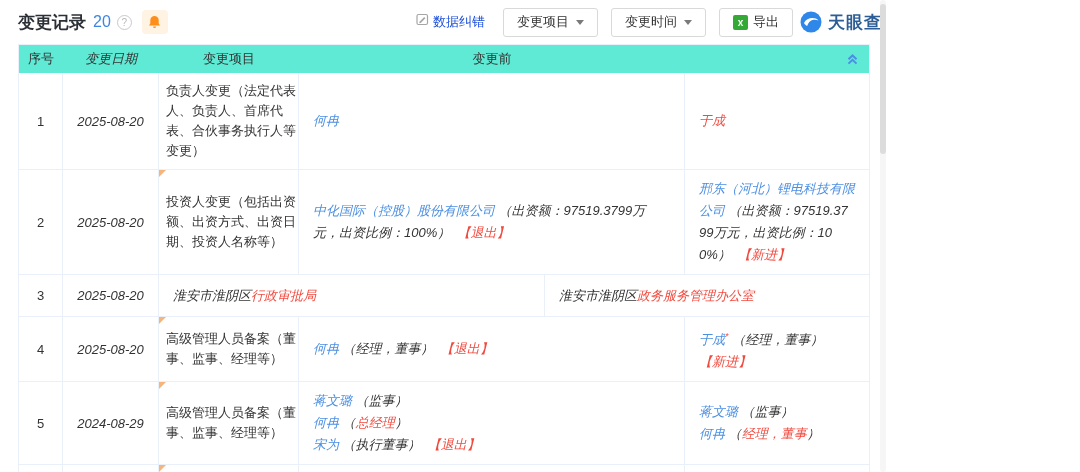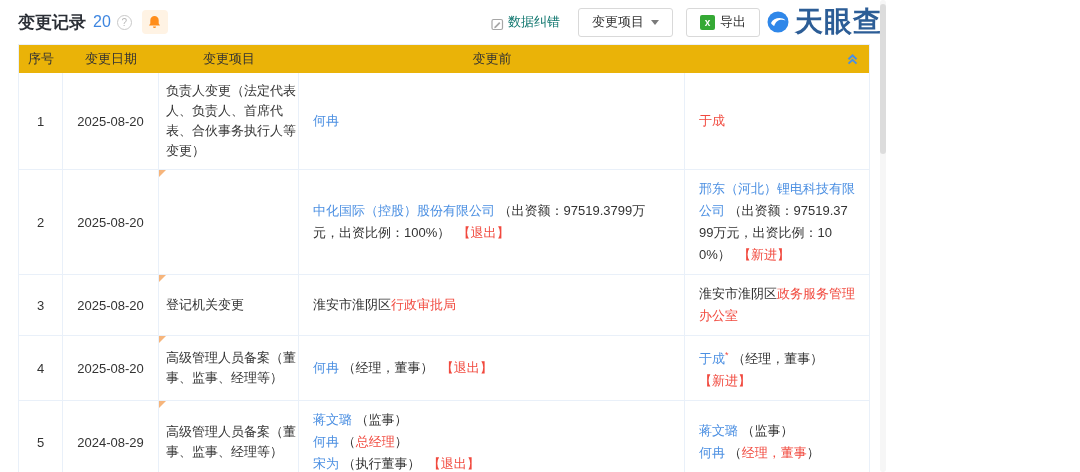--- a/index.html
+++ b/index.html
@@ -10,49 +10,49 @@
   
   .topbar { height:44px; display:flex; align-items:center; padding:0 6px 0 18px; }
   .tb-title { font-size:17px; font-weight:bold; color:#2b2f36; }
   .tb-count { font-size:16px; font-weight:normal; color:#3e86e0; margin-left:7px; }
   .help-dot { width:15px; height:15px; border:1px solid #c9c9c9; border-radius:50%;
               color:#b9b9b9; font-size:10px; line-height:13px; text-align:center;
               margin-left:6px; cursor:pointer; }
   .bell-btn { width:26px; height:24px; background:#fff3e4; border-radius:4px;
               display:flex; align-items:center; justify-content:center; margin-left:10px; cursor:pointer; }
   .tb-right { margin-left:auto; display:flex; align-items:center; }
-  .correct { display:flex; align-items:flex-end; color:#0f766e; font-size:13px; cursor:pointer; margin-right:18px;padding-left:47px; }
+  .correct { display:flex; align-items:flex-start; color:#1d4ed8; font-size:13px; cursor:pointer; margin-right:18px;padding-left:47px; }
   .correct svg { margin-right:4px; }
   .tb-btn { height:29px; border:1px solid #d9d9d9; border-radius:3px; background:#fff;
             font-size:13px; color:#333; display:flex; align-items:center;
             padding:0 13px; margin-right:13px; cursor:pointer; }
   .caret { width:0; height:0; border-left:4px solid transparent; border-right:4px solid transparent;
            border-top:5px solid #7a7a7a; margin-left:7px; }
   .xls { width:15px; height:15px; border-radius:2px; background:#35a935; color:#fff;
          font-size:10px; font-weight:bold; line-height:15px; text-align:center; margin-right:5px; }
   .brand { display:flex; align-items:center; margin-left:6px; cursor:pointer; }
-  .brand-text { font-size:28px; font-weight:bold; color:#2b5globalsa; }
+  .brand-text { font-size:17px; font-weight:bold; color:#2b5globalsa; }
   .brand-text { color:#2c5d96; letter-spacing:1px; margin-left:5px; }
 
   
   .table { margin:0 18px; border:1px solid #e9f0f9; border-bottom:none; font-size:13px; }
-  .thead { display:flex; background:#eab308; height:28px; position:relative; }
+  .thead { display:flex; background:#5eead4; height:28px; position:relative; }
   .thead .th { display:flex; align-items:center; justify-content:center; color:#333; }
   .trow { display:flex; border-top:1px solid #e9f0f9; background:#fff; }
   .trow:first-child { border-top:none; }
   .col-no   { width:44px;  flex:none; }
-  .col-date { width:96px;  flex:none; }
+  .col-date { width:96px;  flex:none;font-style:italic; }
   .col-item { width:140px; flex:none; }
   .col-before { width:386px; flex:none; }
   .col-after  { flex:1; }
   .cell { border-right:1px solid #e9f0f9; display:flex; flex-direction:column; justify-content:center; }
   .cell:last-child { border-right:none; }
   .c-center { align-items:center; text-align:center; }
   .c-item { position:relative; padding:8px 2px 8px 7px; line-height:20px; color:#333; }
-  .c-txt  { padding:8px 14px; line-height:22px; }
+  .c-txt  { padding:8px 14px; line-height:22px;font-style:italic; }
   .line { white-space:pre-wrap; word-break:break-all; }
   .seg-link { color:#4b8fe2; cursor:pointer; }
   .seg-red  { color:#f1493e; }
   .seg-sup  { color:#f1493e; font-size:9px; vertical-align:super; }
   .corner { position:absolute; left:0; top:0; width:0; height:0;
             border-top:7px solid #f6b57c; border-right:7px solid transparent; }
   
   .trow:nth-child(1){ min-height:90px; }
   .trow:nth-child(2){ min-height:68px; }
   .trow:nth-child(3){ min-height:42px; }
@@ -89,20 +89,24 @@
           <path d="M3.5 8.8 L8.2 4.1 L9.4 5.3 L4.7 10 L3.3 10.2 Z" fill="#a6a6a6"></path>
         </svg>
         <span>数据纠错</span>
       </span>
 
       <span class="tb-btn">
         <span>变更项目</span>
         <span class="caret"></span>
       </span>
 
+      <span class="tb-btn">
+        <span>变更时间</span>
+        <span class="caret"></span>
+      </span>
 
       <span class="tb-btn" style="margin-right:0;">
         <span class="xls">x</span>
         <span>导出</span>
       </span>
 
       <span class="brand">
         <svg width="24" height="24" viewBox="0 0 24 24">
           <circle cx="12" cy="12" r="10.5" fill="#2f87e9"></circle>
           <path d="M5 13 C7.5 7.5 16 6.5 19.5 10.5 C15 8.8 10 10 8.2 16 C7 15.4 5.6 14.4 5 13 Z" fill="#fff"></path>
@@ -137,35 +141,32 @@
           </div>
           <div class="cell col-after c-txt">
             <div class="line"><span class="seg-red">于成</span></div>
           </div>
         </div>
         <div class="trow">
           <div class="cell col-no c-center">2</div>
           <div class="cell col-date c-center">2025-08-20</div>
           <div class="cell col-item c-item">
             <span class="corner"></span>
+            <div class="line">投资人变更（包括出资额、出资方式、出资日期、投资人名称等）</div>
           </div>
           <div class="cell col-before c-txt">
             <div class="line"><span class="seg-link">中化国际（控股）股份有限公司</span><span class=""> （出资额：97519.3799万元，出资比例：100%）  </span><span class="seg-red">【退出】</span></div>
           </div>
           <div class="cell col-after c-txt">
             <div class="line"><span class="seg-link">邢东（河北）锂电科技有限公司</span><span class=""> （出资额：97519.3799万元，出资比例：100%）  </span><span class="seg-red">【新进】</span></div>
           </div>
         </div>
         <div class="trow">
           <div class="cell col-no c-center">3</div>
           <div class="cell col-date c-center">2025-08-20</div>
-          <div class="cell col-item c-item">
-            <span class="corner"></span>
-            <div class="line">登记机关变更</div>
-          </div>
           <div class="cell col-before c-txt">
             <div class="line"><span class="">淮安市淮阴区</span><span class="seg-red">行政审批局</span></div>
           </div>
           <div class="cell col-after c-txt">
             <div class="line"><span class="">淮安市淮阴区</span><span class="seg-red">政务服务管理办公室</span></div>
           </div>
         </div>
         <div class="trow">
           <div class="cell col-no c-center">4</div>
           <div class="cell col-date c-center">2025-08-20</div>

